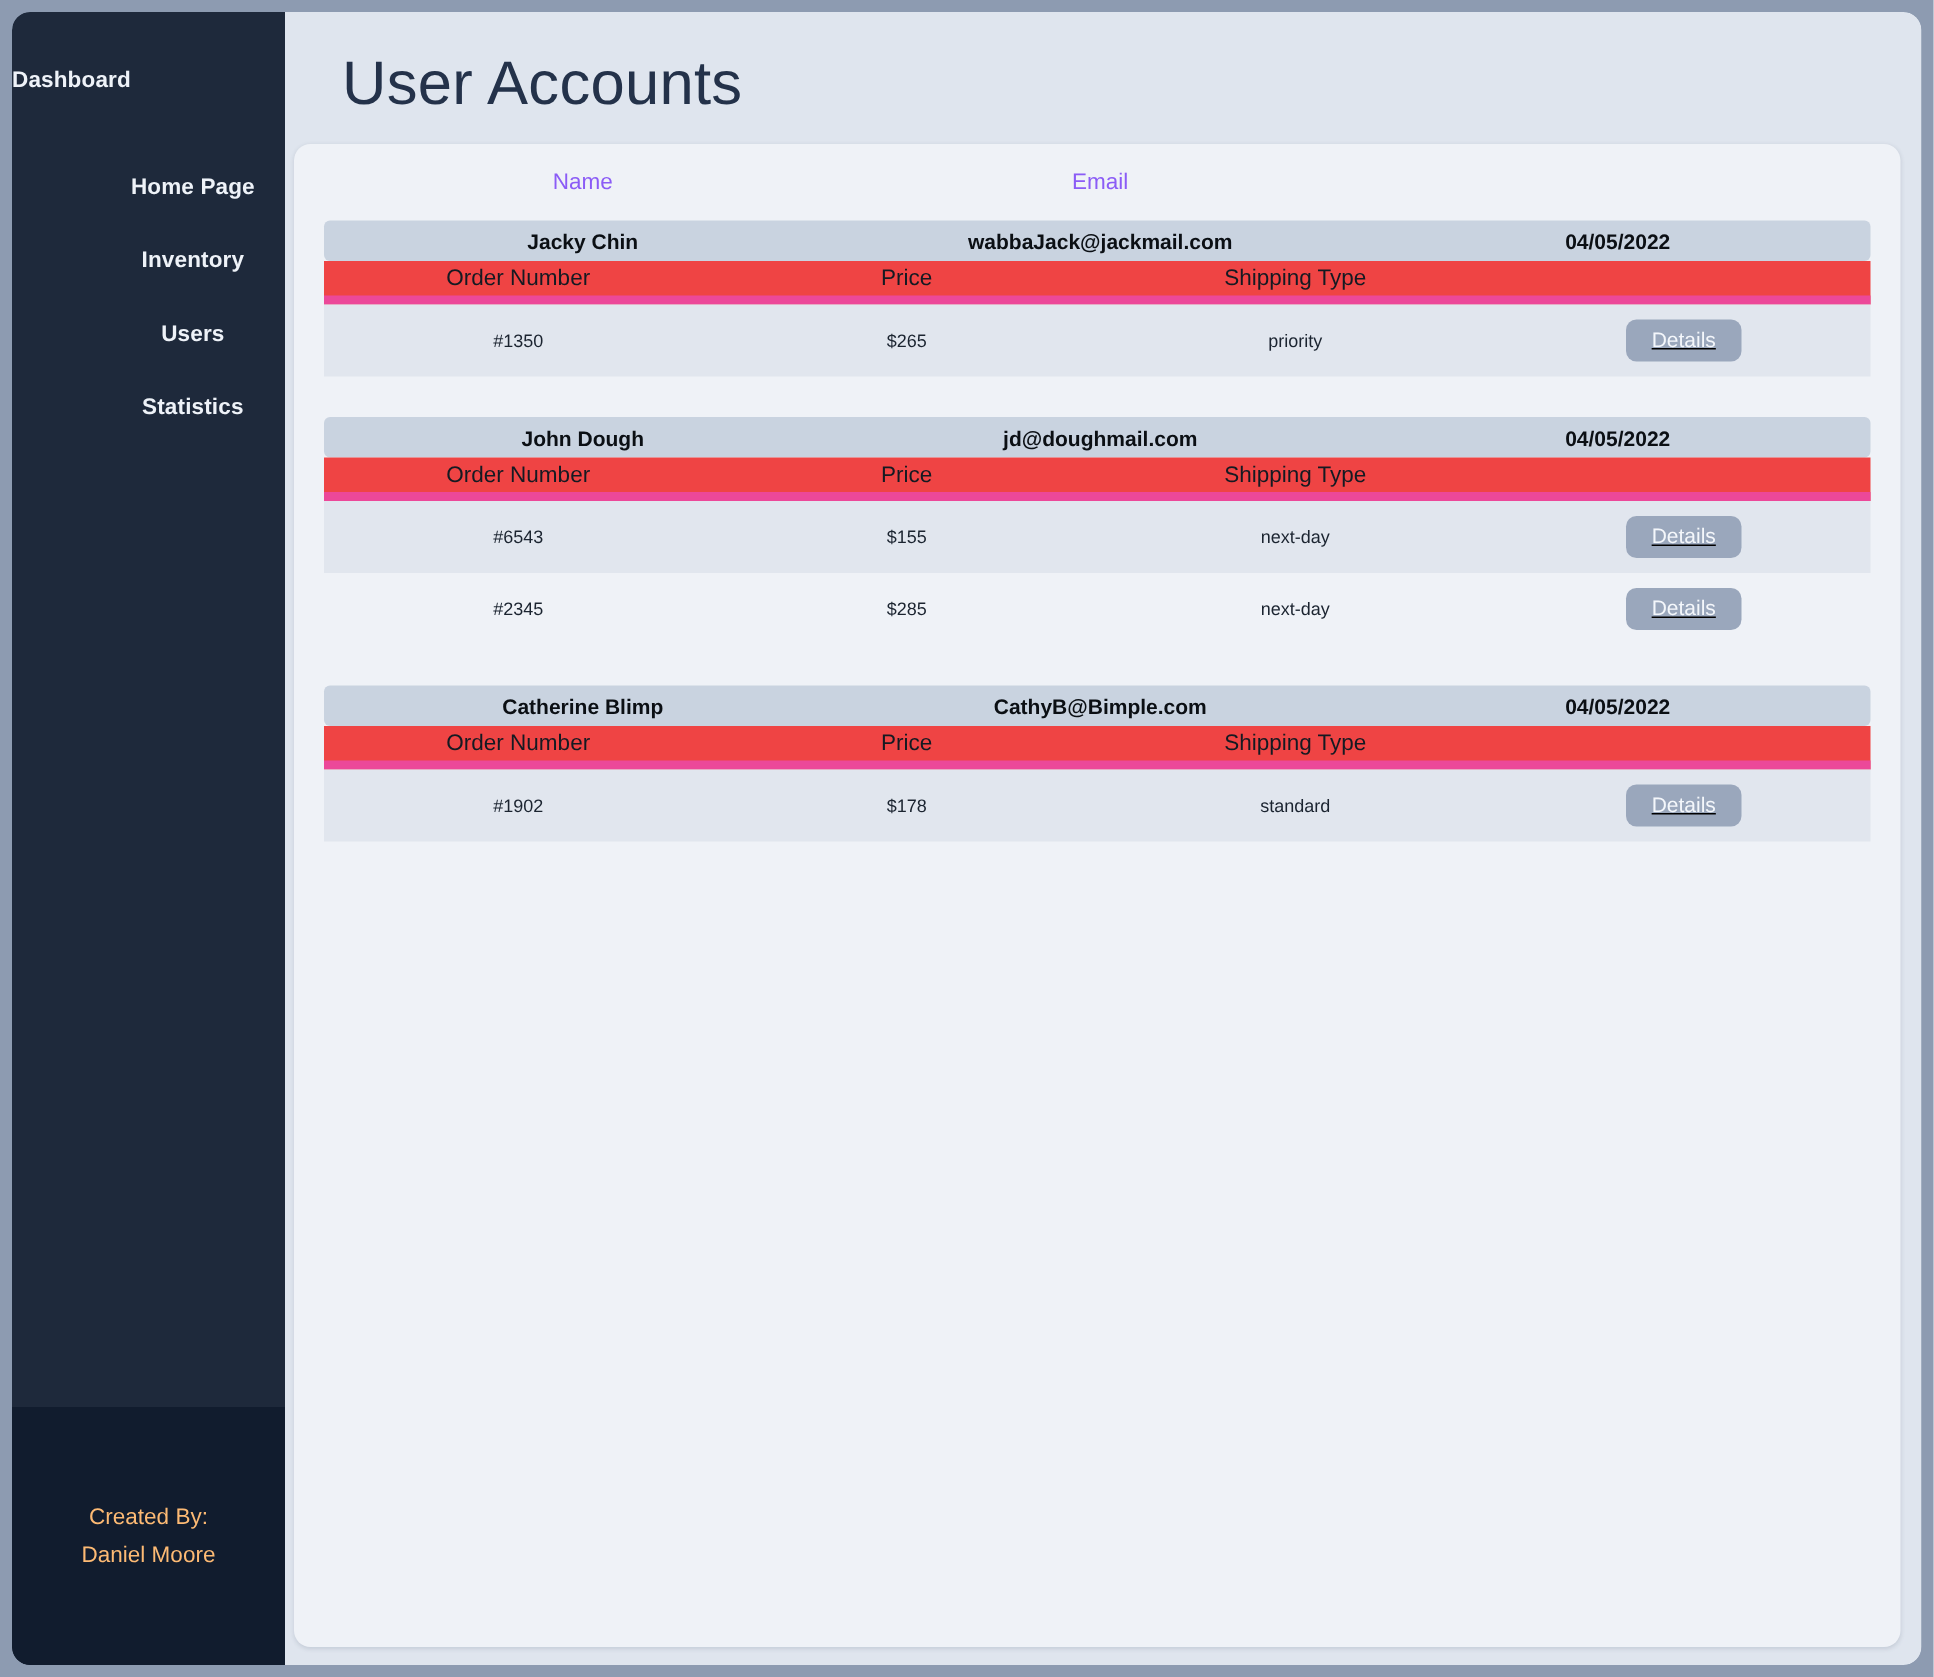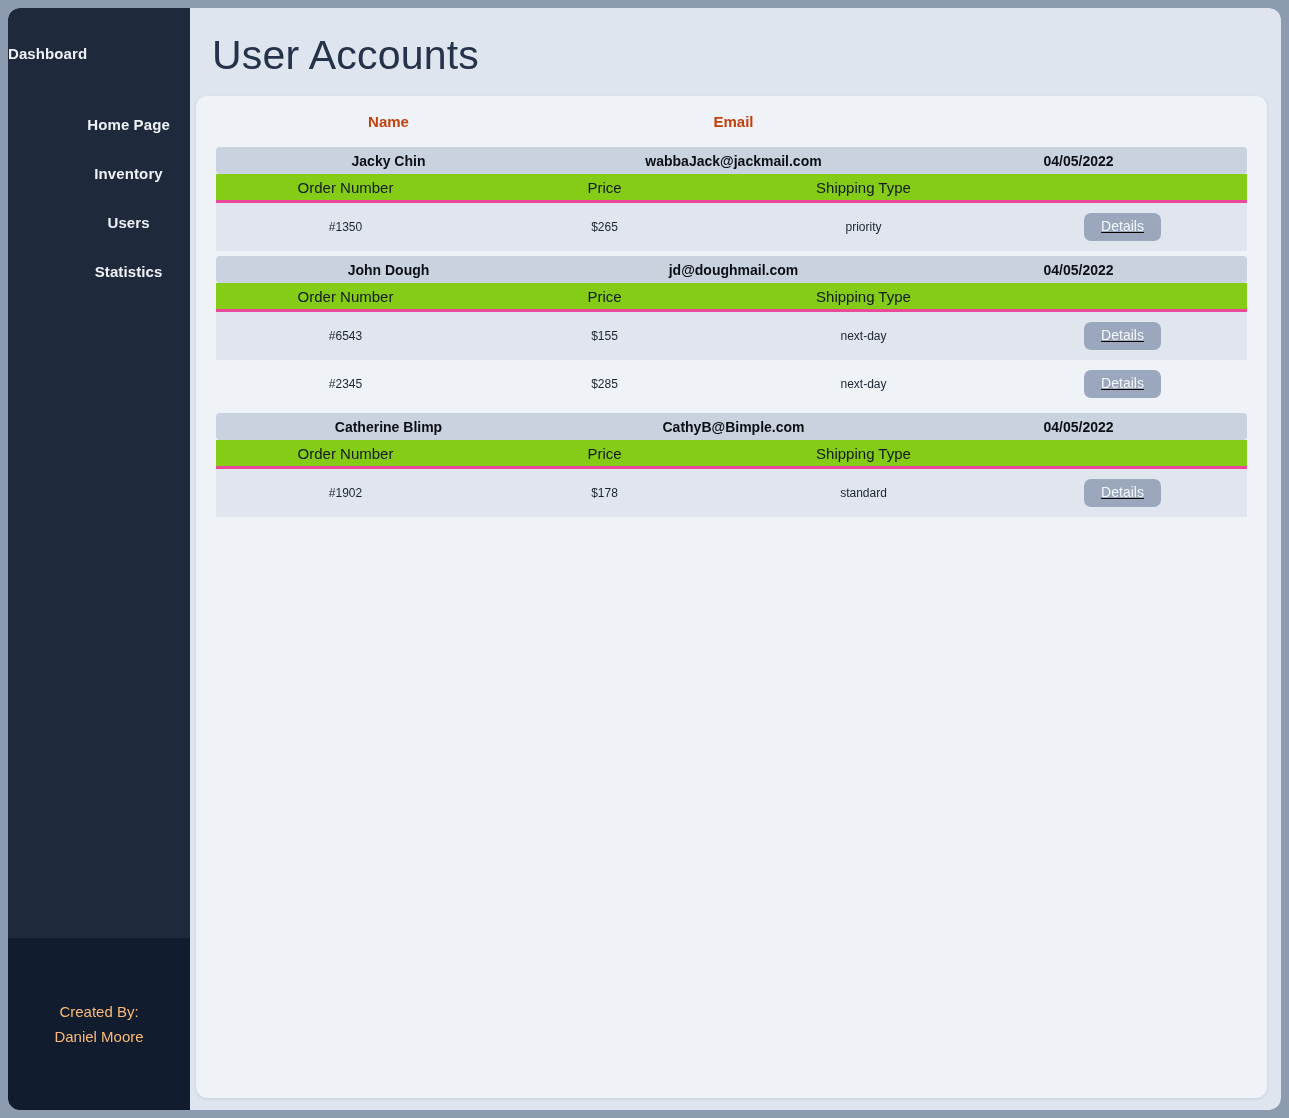--- a/index.html
+++ b/index.html
@@ -87,21 +87,21 @@
     line-height: 22px;
   }
 
   
   .main {
     flex: 1 1 auto;
     background: #dfe5ee;
     border-top-right-radius: 12px;
     border-bottom-right-radius: 12px;
     position: relative;
-    padding: 0 15px 0 22px;
+    padding: 0 15px 0 38px;
   }
 
   .page-title {
     font-size: 41px;
     font-weight: 300;
     color: #24324a;
     padding-top: 24px;
     padding-bottom: 8px;
     letter-spacing: 0.2px;
   }
@@ -129,22 +129,22 @@
 
   .grid-order {
     display: grid;
     grid-template-columns: 259px 259px 259px 259px;
     align-items: center;
   }
 
   .col-head {
     text-align: center;
     font-size: 15px;
-    font-weight: bold;
-    color: #c2410c;
+    font-weight: normal;
+    color: #8b5cf6;
   }
 
   
   .table-head {
     height: 51px;
   }
 
   
   .user-row {
     background: #c9d3e0;
@@ -155,22 +155,22 @@
   .user-cell {
     text-align: center;
     font-size: 14px;
     font-weight: bold;
     color: #0b0f14;
   }
 
   
   .order-head {
     height: 29px;
-    background: #84cc16;
-    border-bottom: 3px solid #ec4899;
+    background: #ef4444;
+    border-bottom: 6px solid #ec4899;
   }
 
   .order-head .col-head {
     font-weight: normal;
     font-size: 15px;
     color: #141a22;
   }
 
   
   .order-row {
@@ -198,21 +198,21 @@
     color: #f4f7fb;
     border: none;
     border-radius: 7px;
     font-family: "Liberation Sans", sans-serif;
     font-size: 14px;
     padding: 6px 17px;
     cursor: pointer;
     line-height: 1.1;
   }
 
-  .user-block { margin-bottom: 5px; }
+  .user-block { margin-bottom: 27px; }
   .user-block:last-child { margin-bottom: 0; }
 </style>
 </head>
 <body>
 
 <div class="app">
 
   <nav class="sidebar">
     <div class="sidebar-brand">Dashboard</div>
 

